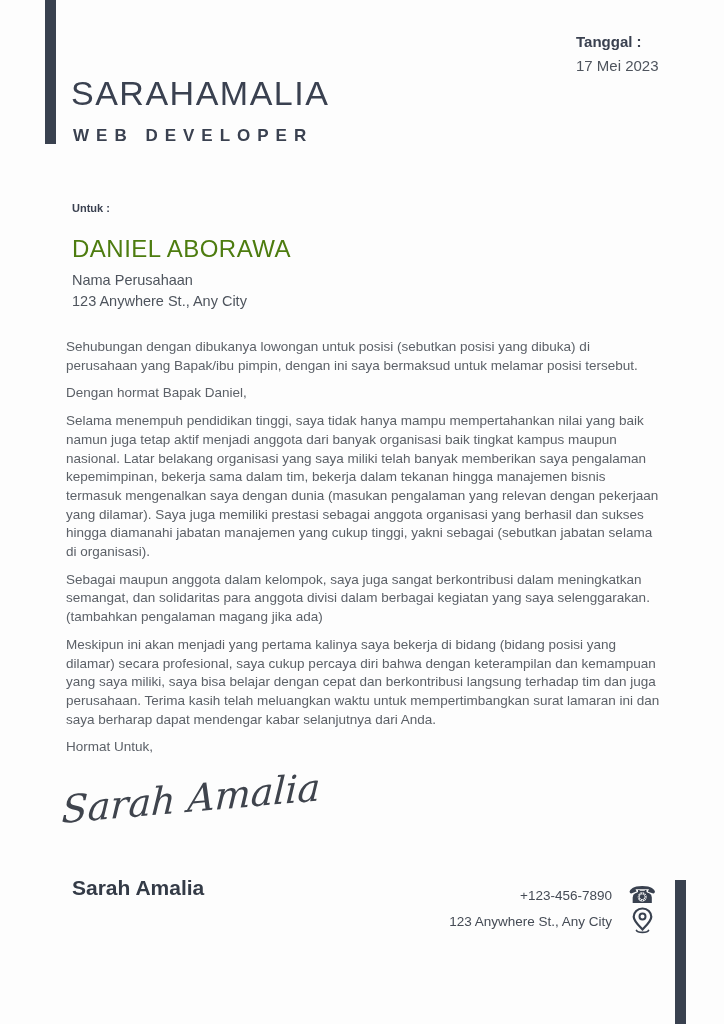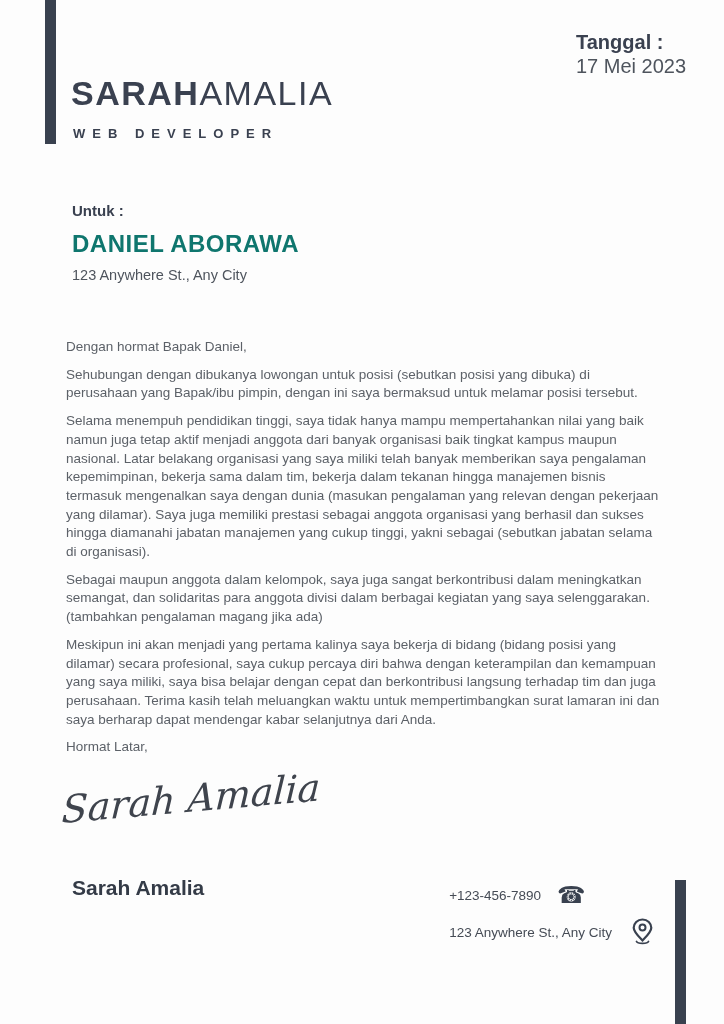--- a/index.html
+++ b/index.html
@@ -12,34 +12,34 @@
     overflow:hidden;
   }
   .accent-bar{position:absolute;background:#39414f;}
   .left-bar{left:45px;top:0;width:11px;height:144px;}
   .right-bar{right:38px;top:880px;width:11px;height:144px;}
 
   .name{
     position:absolute;left:71px;top:74px;
     font-size:34px;color:#3a4150;letter-spacing:1.5px;white-space:nowrap;
   }
-  .name .first{font-weight:700;}
+  .name .first{font-weight:400;}
   .name .last{font-weight:400;}
 
   .role{
     position:absolute;left:73px;top:126px;
-    font-size:13px;font-weight:600;letter-spacing:7px;color:#3a4150;white-space:nowrap;
+    font-size:17px;font-weight:600;letter-spacing:7px;color:#3a4150;white-space:nowrap;
   }
 
-  .date-block{position:absolute;left:576px;top:30px;font-size:20px;line-height:24px;color:#4e545d;}
+  .date-block{position:absolute;left:576px;top:30px;font-size:15px;line-height:24px;color:#4e545d;}
   .date-label{font-weight:700;color:#3a4150;}
 
   .recipient{position:absolute;left:72px;top:202px;color:#4e545d;}
-  .recipient-label{font-weight:700;font-size:15px;color:#3a4150;margin:0 0 11px 0;}
-  .recipient-name{font-weight:700;font-size:24px;letter-spacing:0.5px;color:#0f766e;margin:0 0 9px 0;white-space:nowrap;}
+  .recipient-label{font-weight:700;font-size:11px;color:#3a4150;margin:0 0 21px 0;}
+  .recipient-name{font-weight:400;font-size:24px;letter-spacing:0.5px;color:#4d7c0f;margin:0 0 9px 0;white-space:nowrap;}
   .recipient-company{font-size:14.5px;margin:0 0 5px 0;}
   .recipient-address{font-size:14.5px;margin:0;}
 
   .letter-body{
     position:absolute;left:66px;top:338px;width:596px;
     font-size:13.5px;line-height:18.7px;color:#5c6168;
   }
   .letter-body p{margin:0 0 9px 0;}
   .letter-body p.closing{margin-top:1px;}
 
@@ -52,21 +52,21 @@
     white-space:nowrap;
   }
 
   .signer-name{
     position:absolute;left:72px;top:876px;
     font-size:21px;font-weight:700;color:#343b47;white-space:nowrap;
   }
 
   .contact{
     position:absolute;right:67px;top:884px;
-    display:flex;flex-direction:column;gap:11px;margin-left:8px;
+    display:flex;flex-direction:column;align-items:flex-end;margin-left:8px;
   }
   .contact-row{display:flex;align-items:center;gap:15px;}
   .contact-text{font-size:13.5px;color:#454b55;white-space:nowrap;}
   .contact-icon{width:30px;display:flex;justify-content:center;align-items:center;}
   .phone-glyph{font-size:23px;line-height:23px;color:#39414f;
     font-family:"DejaVu Sans",sans-serif;}
 </style>
 </head>
 <body>
 
@@ -81,30 +81,31 @@
   <div class="role">WEB DEVELOPER</div>
 
   <div class="date-block">
     <div class="date-label">Tanggal :</div>
     <div class="date-value">17 Mei 2023</div>
   </div>
 
   <div class="recipient">
     <p class="recipient-label">Untuk :</p>
     <p class="recipient-name">DANIEL ABORAWA</p>
+    <p class="recipient-company">Nama Perusahaan</p>
     <p class="recipient-address">123 Anywhere St., Any City</p>
   </div>
 
   <div class="letter-body">
+    <p>Sehubungan dengan dibukanya lowongan untuk posisi (sebutkan posisi yang dibuka) di perusahaan yang Bapak/ibu pimpin, dengan ini saya bermaksud untuk melamar posisi tersebut.</p>
     <p>Dengan hormat Bapak Daniel,</p>
-    <p>Sehubungan dengan dibukanya lowongan untuk posisi (sebutkan posisi yang dibuka) di perusahaan yang Bapak/ibu pimpin, dengan ini saya bermaksud untuk melamar posisi tersebut.</p>
     <p>Selama menempuh pendidikan tinggi, saya tidak hanya mampu mempertahankan nilai yang baik namun juga tetap aktif menjadi anggota dari banyak organisasi baik tingkat kampus maupun nasional. Latar belakang organisasi yang saya miliki telah banyak memberikan saya pengalaman kepemimpinan, bekerja sama dalam tim, bekerja dalam tekanan hingga manajemen bisnis termasuk mengenalkan saya dengan dunia (masukan pengalaman yang relevan dengan pekerjaan yang dilamar). Saya juga memiliki prestasi sebagai anggota organisasi yang berhasil dan sukses hingga diamanahi jabatan manajemen yang cukup tinggi, yakni sebagai (sebutkan jabatan selama di organisasi).</p>
     <p>Sebagai maupun anggota dalam kelompok, saya juga sangat berkontribusi dalam meningkatkan semangat, dan solidaritas para anggota divisi dalam berbagai kegiatan yang saya selenggarakan. (tambahkan pengalaman magang jika ada)</p>
     <p>Meskipun ini akan menjadi yang pertama kalinya saya bekerja di bidang (bidang posisi yang dilamar) secara profesional, saya cukup percaya diri bahwa dengan keterampilan dan kemampuan yang saya miliki, saya bisa belajar dengan cepat dan berkontribusi langsung terhadap tim dan juga perusahaan. Terima kasih telah meluangkan waktu untuk mempertimbangkan surat lamaran ini dan saya berharap dapat mendengar kabar selanjutnya dari Anda.</p>
-    <p class="closing">Hormat Latar,</p>
+    <p class="closing">Hormat Untuk,</p>
   </div>
 
   <div class="signature-script">Sarah Amalia</div>
 
   <div class="signer-name">Sarah Amalia</div>
 
   <div class="contact">
     <div class="contact-row">
       <span class="contact-text">+123-456-7890</span>
       <span class="contact-icon">

